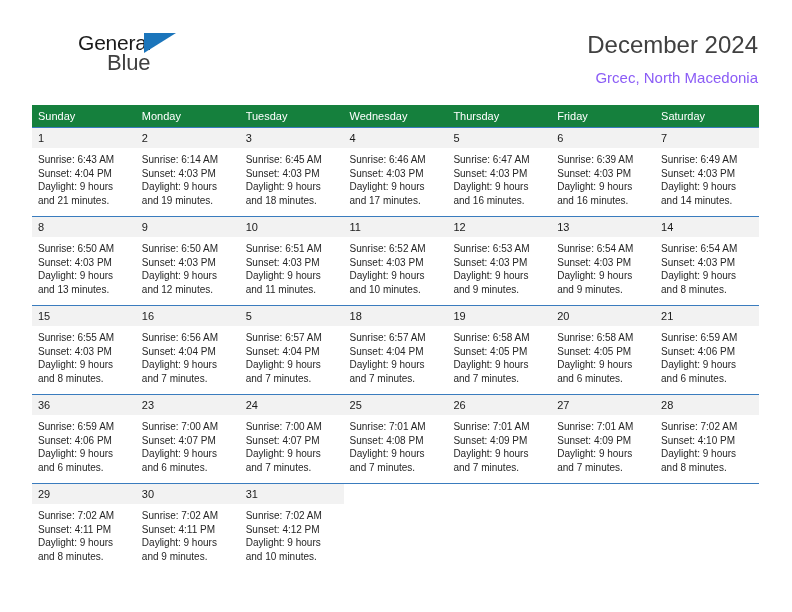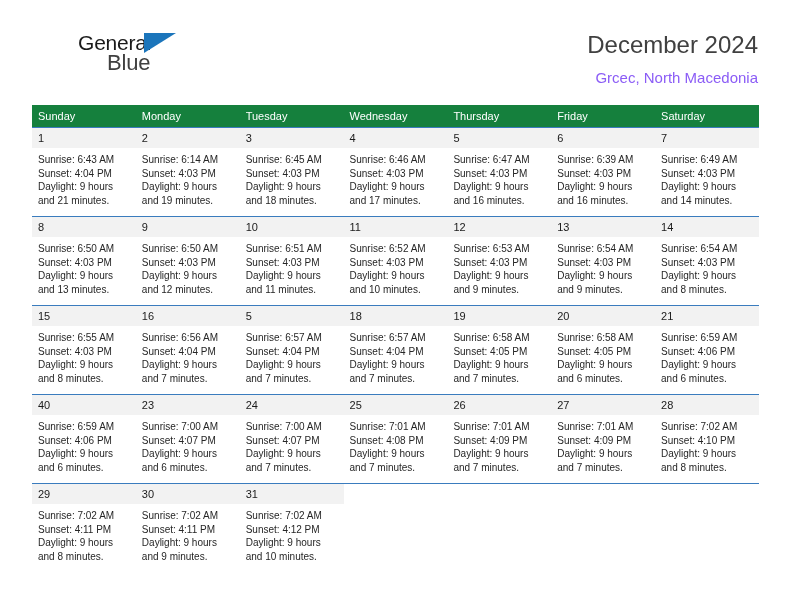--- a/index.html
+++ b/index.html
@@ -418,21 +418,21 @@
               <div>Daylight: 9 hours</div>
               <div>and 6 minutes.</div>
             </div>
           </div>
         </td>
       </tr>
 
       <tr class="week-row">
         <td>
           <div class="cell-inner">
-            <div class="daynum">40</div>
+            <div class="daynum">36</div>
             <div class="details">
               <div>Sunrise: 6:59 AM</div>
               <div>Sunset: 4:06 PM</div>
               <div>Daylight: 9 hours</div>
               <div>and 6 minutes.</div>
             </div>
           </div>
         </td>
         <td>
           <div class="cell-inner">

